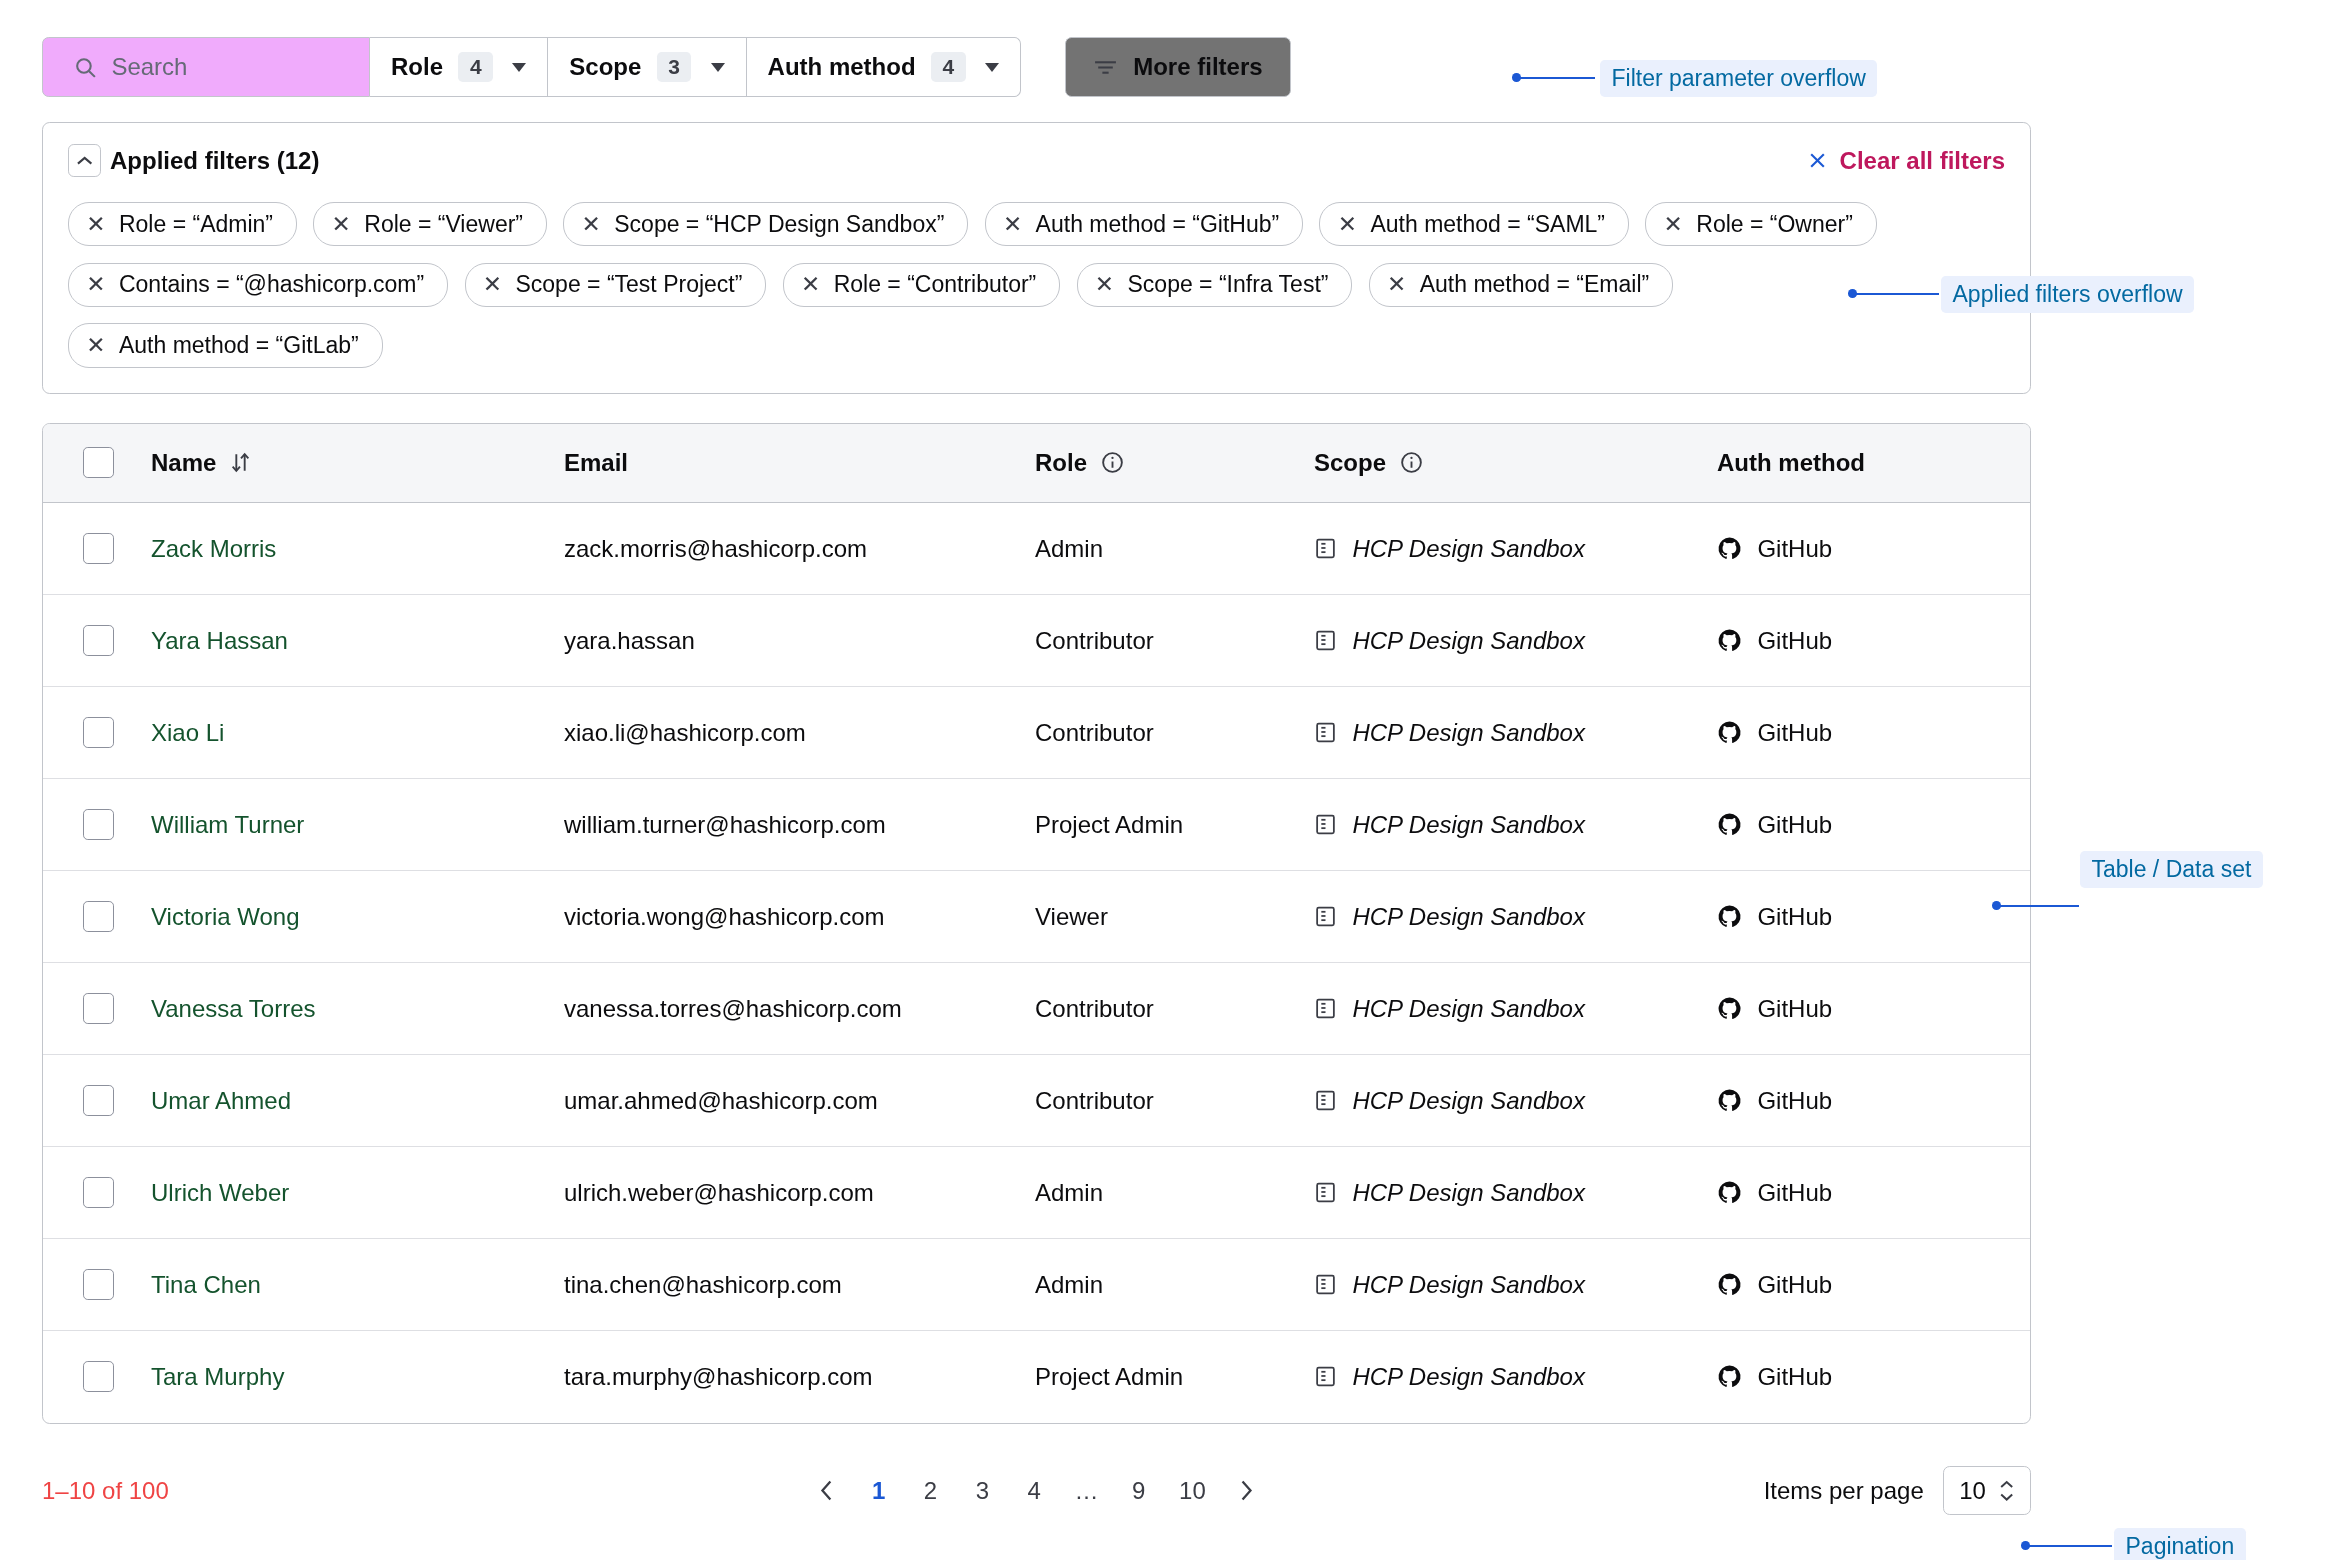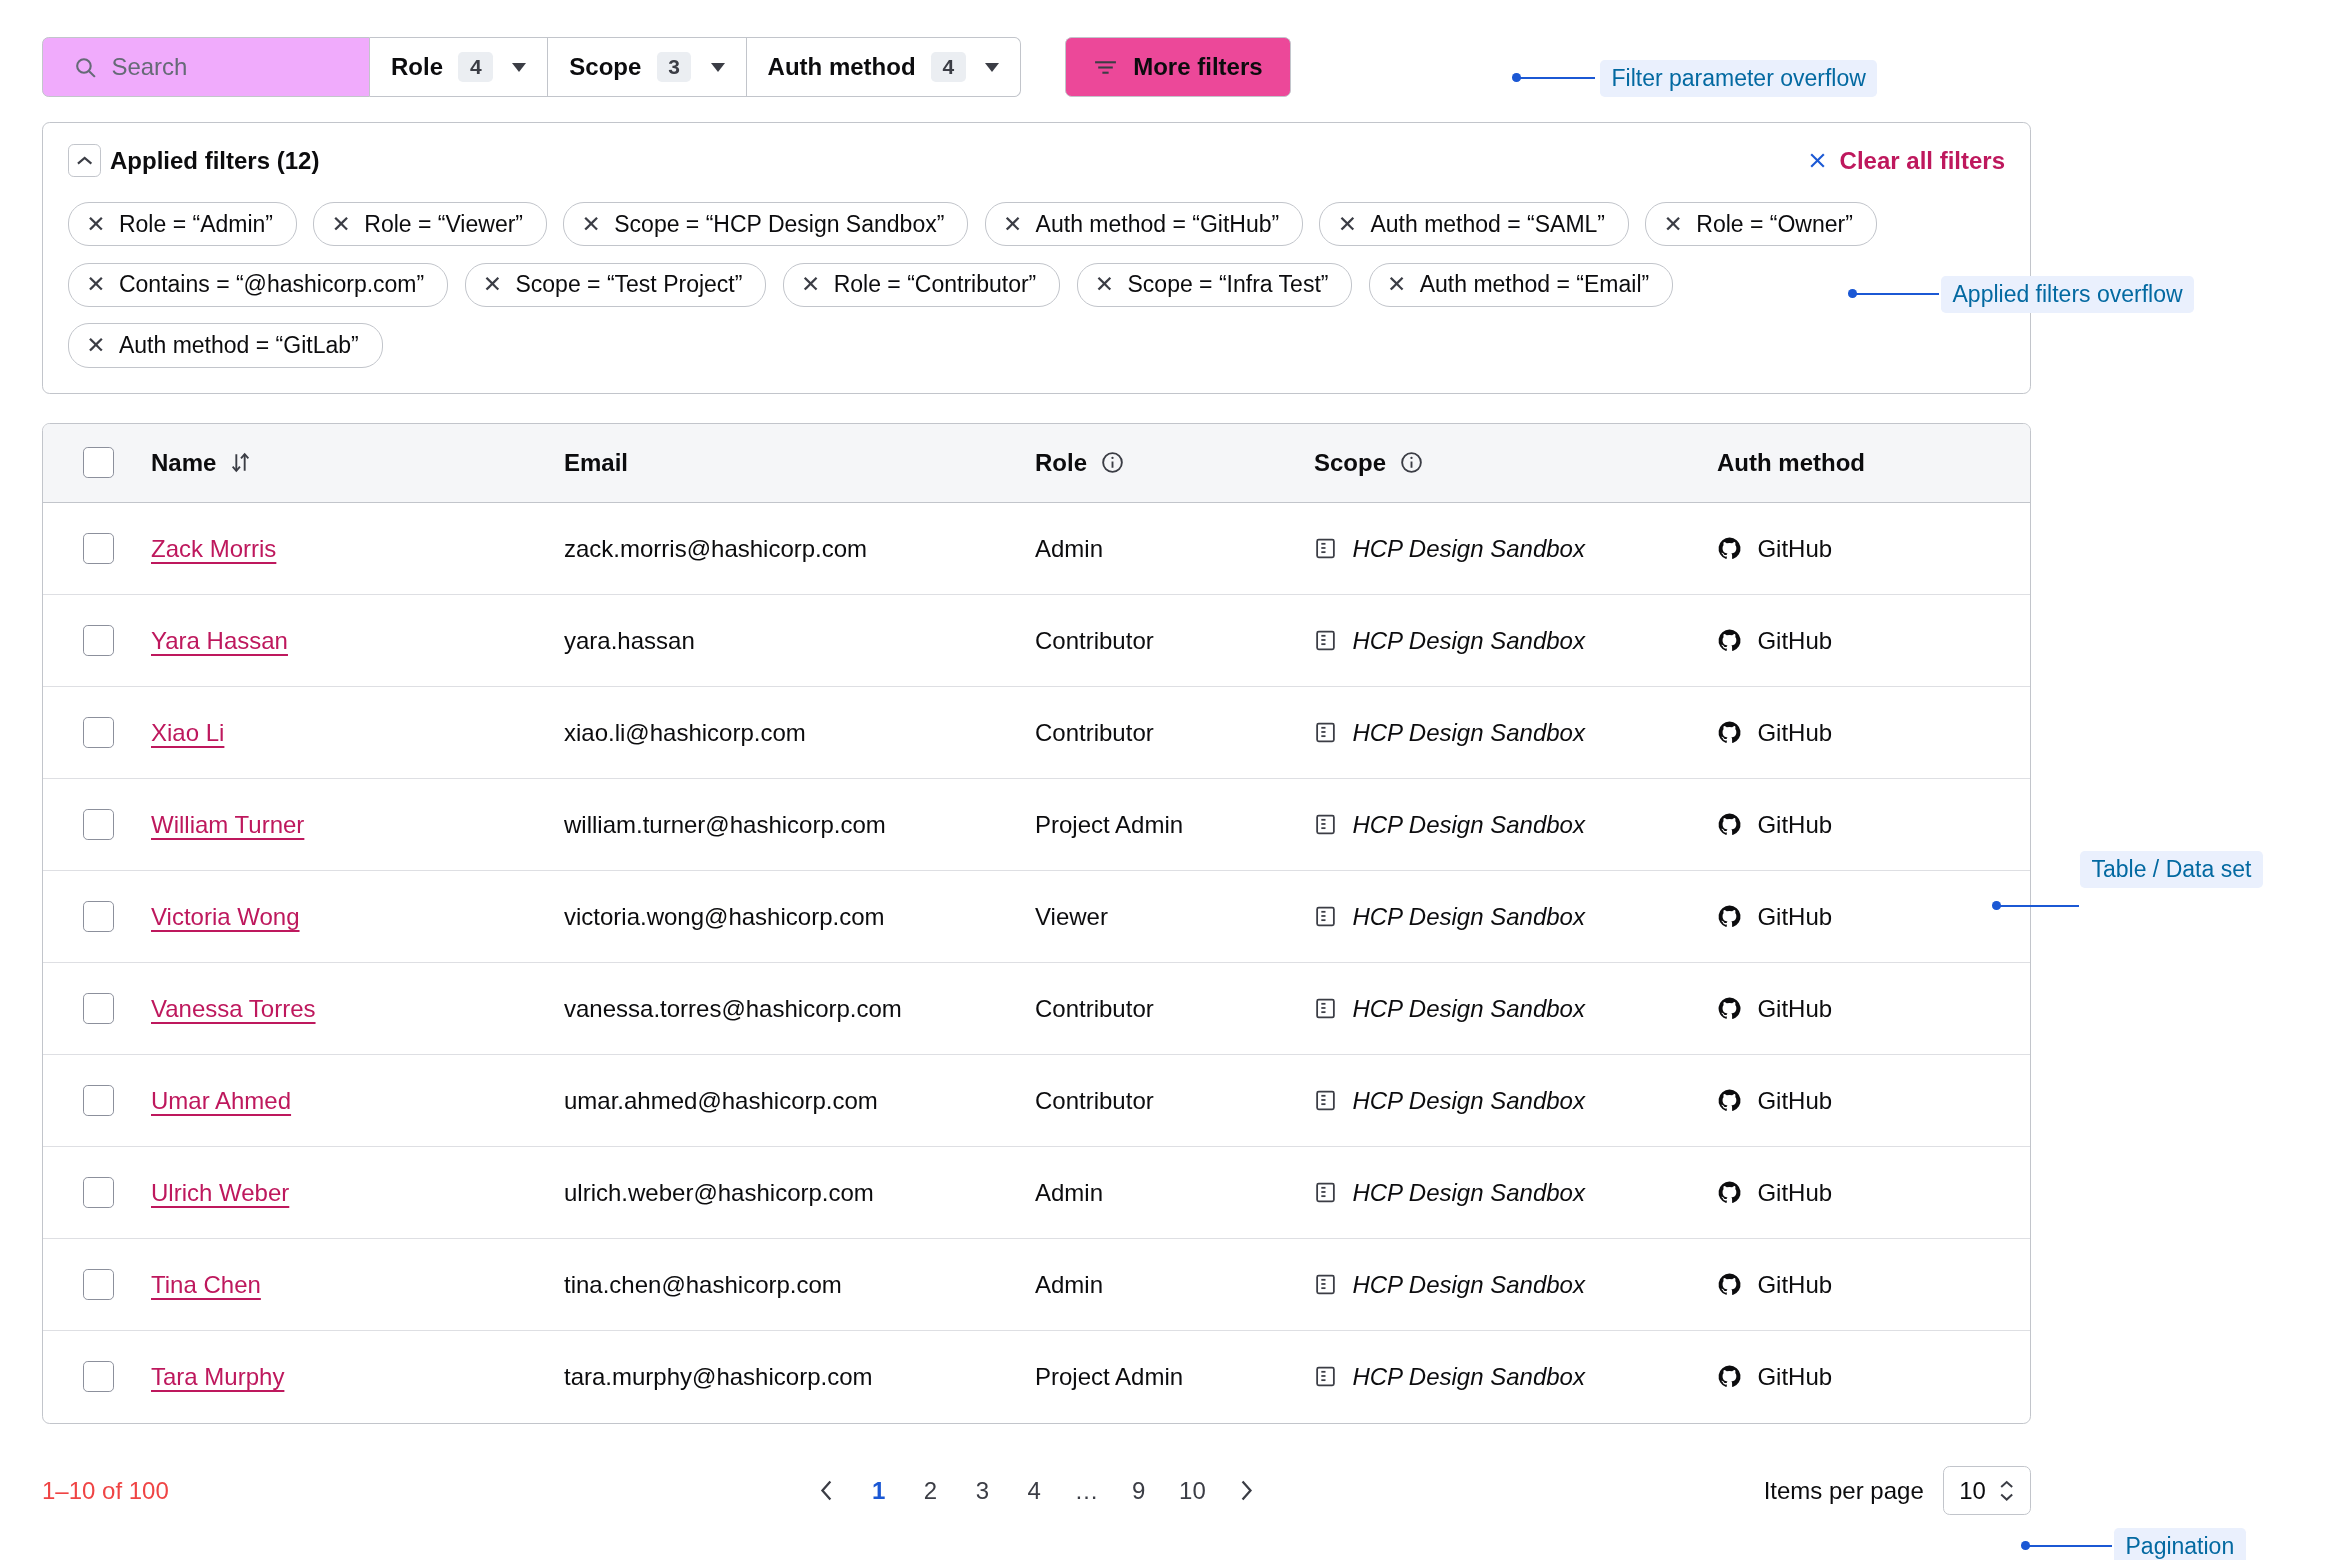--- a/index.html
+++ b/index.html
@@ -73,21 +73,21 @@
     margin-left: 3.8px;
   }
   .more-filters {
     display: flex;
     align-items: center;
     gap: 15.4px;
     margin-left: 44px;
     padding: 0 27px;
     border: 1.4px solid #c2c5cb;
     border-radius: 6.7px;
-    background: #ec4899;
+    background: #737373;
     font-size: 24px;
     font-weight: 600;
     cursor: pointer;
   }
 
   
   .icon { display: inline-flex; align-items: center; justify-content: center; }
   svg { display: block; }
 
   
@@ -181,22 +181,21 @@
   .col-auth  { text-align: left; }
   th.col-auth { padding-left: 0 !important; }
   .checkbox {
     width: 31px; height: 31px;
     border: 1.4px solid #8c909c;
     border-radius: 4.8px;
     background: #fff;
     cursor: pointer;
   }
   .name-link {
-    color: #be185d;
-    text-decoration: underline;
+    color: #14532d;
     text-underline-offset: 4.8px;
     cursor: pointer;
   }
   .head-inline { display: flex; align-items: center; gap: 13.4px; }
   .cell-inline { display: flex; align-items: center; gap: 15.4px; font-style: italic; }
   .auth-inline { display: flex; align-items: center; gap: 15.4px; padding-left: 0; }
 
   
   .pagination {
     display: flex;

